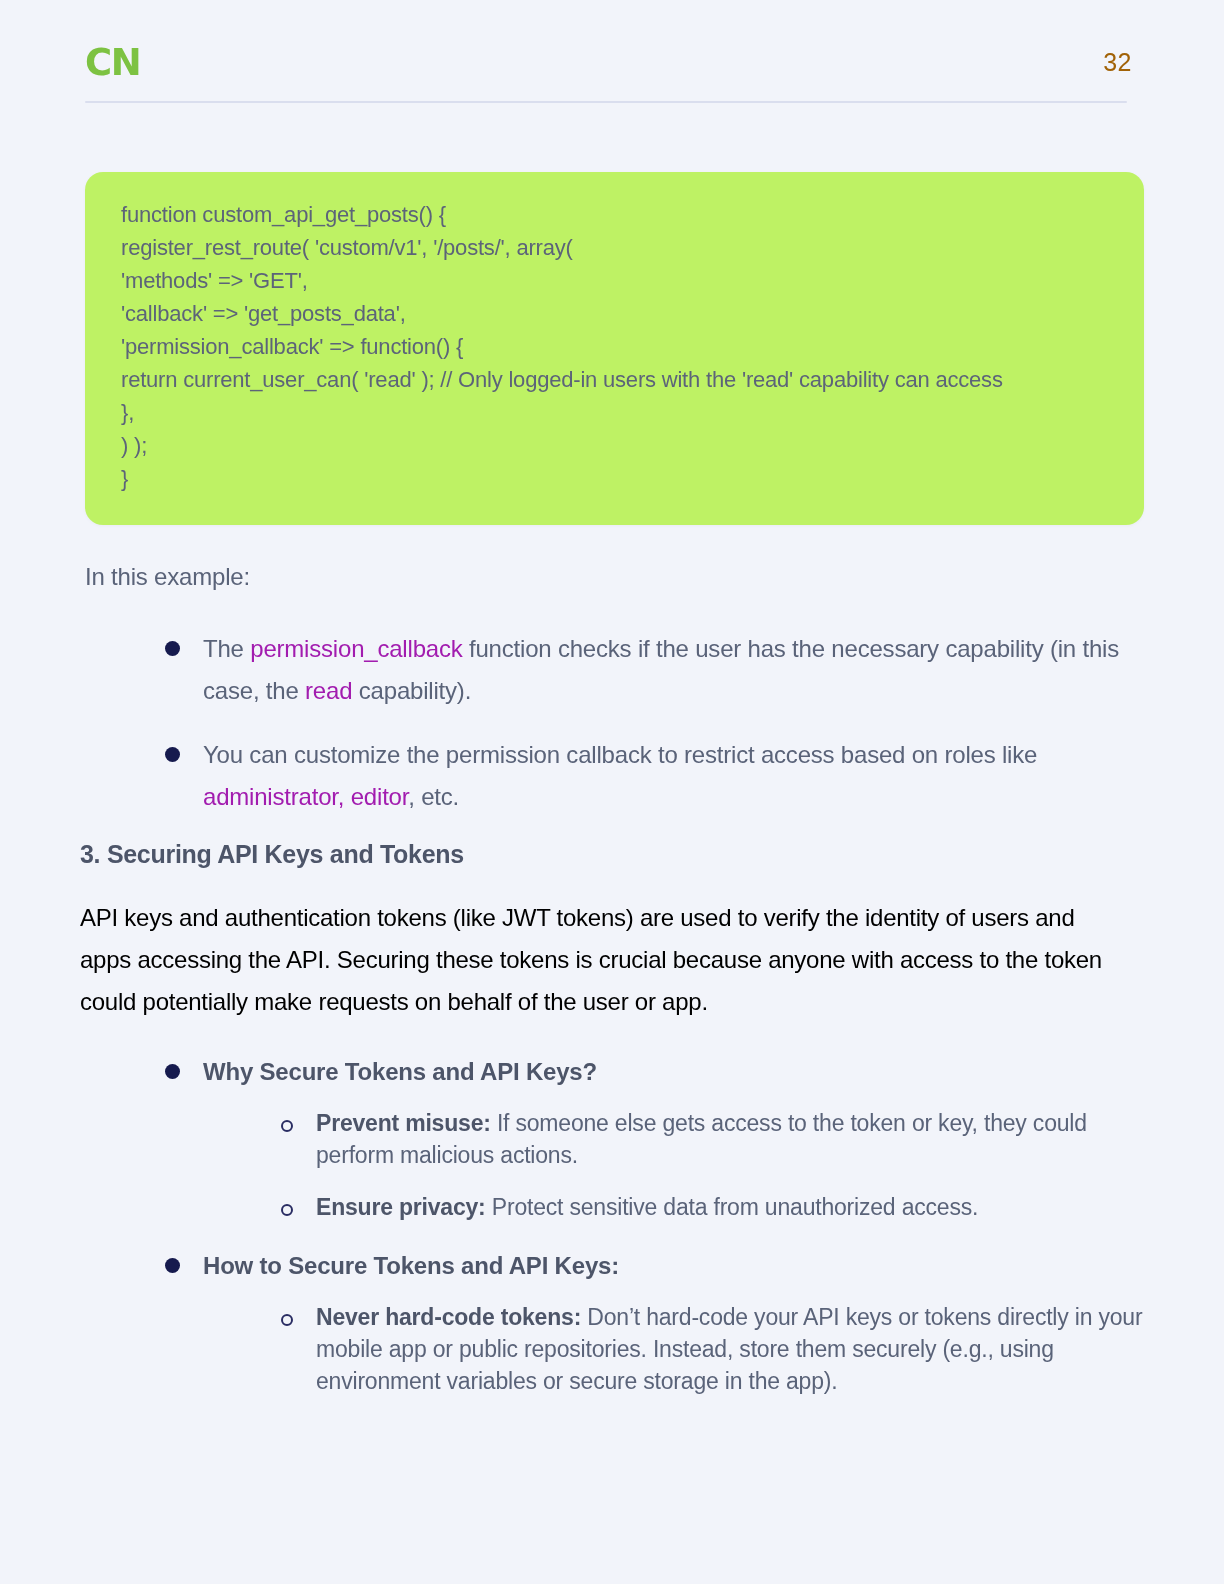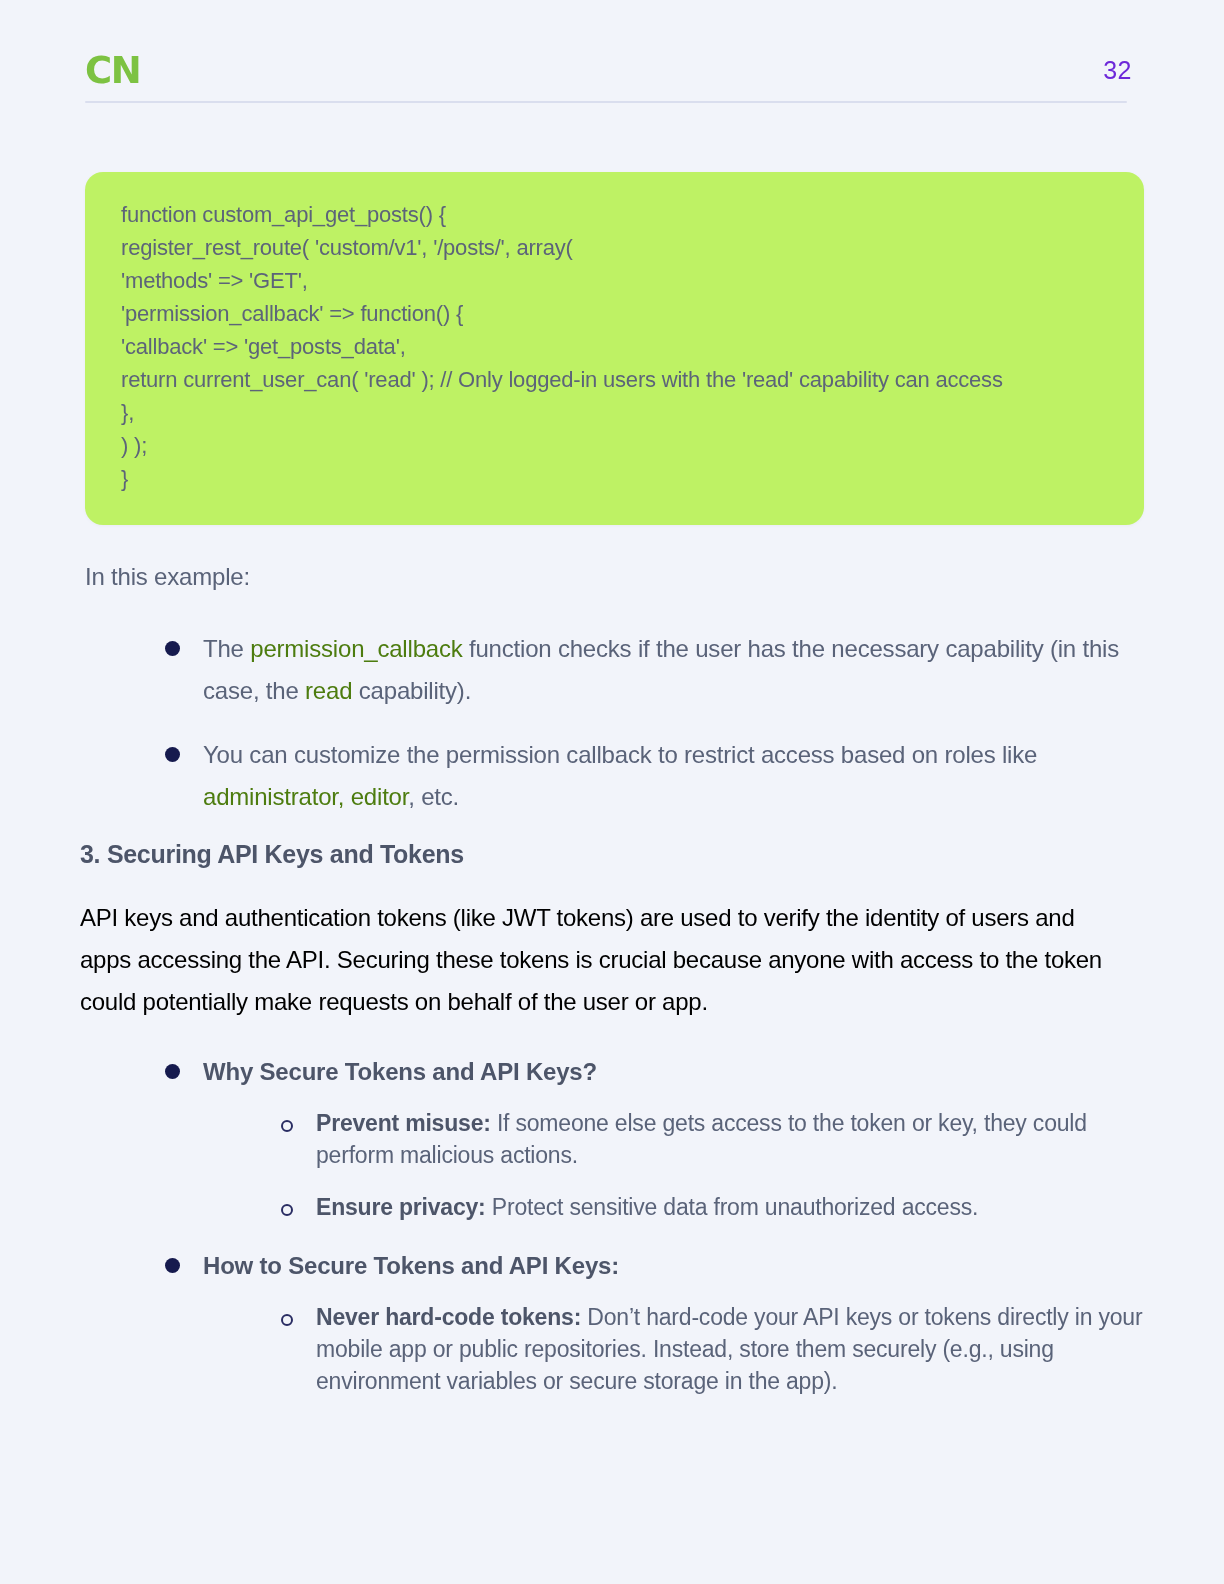--- a/index.html
+++ b/index.html
@@ -18,21 +18,21 @@
   .page {
     position: relative;
     width: 1224px;
     height: 1584px;
     box-sizing: border-box;
   }
 
   
   .header {
     position: absolute;
-    top: 16px;
+    top: 8px;
     left: 0;
     width: 1224px;
     height: 104px;
     box-sizing: border-box;
     padding: 30px 92px 0 85px;
     display: flex;
     align-items: flex-start;
     justify-content: space-between;
   }
   .logo {
@@ -40,21 +40,21 @@
     font-weight: bold;
     font-size: 37px;
     letter-spacing: -1.5px;
     color: #7dc242;
     line-height: 1;
     margin-top: 6px;
     user-select: none;
   }
   .page-number {
     font-size: 25px;
-    color: #6d28d9;
+    color: #a16207;
     line-height: 1;
     margin-top: 12px;
     letter-spacing: 0.5px;
   }
   .header-rule {
     position: absolute;
     top: 101px;
     left: 85px;
     width: 1042px;
     height: 2px;
@@ -161,21 +161,21 @@
   .para {
     font-size: 24px;
     line-height: 42px;
     color: #000000;
     margin: 0 0 28px 0;
     letter-spacing: -0.25px;
     max-width: 1030px;
   }
 
   .code-inline {
-    color: #4d7c0f;
+    color: #a21caf;
     text-align: right;
   }
   .bold {
     font-weight: bold;
     color: #4d5569;
   }
 </style>
 </head>
 <body>
 
@@ -185,22 +185,22 @@
     <div class="logo">CN</div>
     <div class="page-number">32</div>
   </div>
   <div class="header-rule"></div>
 
   <div class="code-card">
     <div id="code-lines">
         <div class="code-line">function custom_api_get_posts() {</div>
         <div class="code-line">register_rest_route( 'custom/v1', '/posts/', array(</div>
         <div class="code-line">'methods' =&gt; 'GET',</div>
+        <div class="code-line">'callback' =&gt; 'get_posts_data',</div>
         <div class="code-line">'permission_callback' =&gt; function() {</div>
-        <div class="code-line">'callback' =&gt; 'get_posts_data',</div>
         <div class="code-line">return current_user_can( 'read' ); // Only logged-in users with the 'read' capability can access</div>
         <div class="code-line">},</div>
         <div class="code-line">) );</div>
         <div class="code-line">}</div>
       </div>
   </div>
 
   <div class="content">
 
     <p class="lead">In this example:</p>

